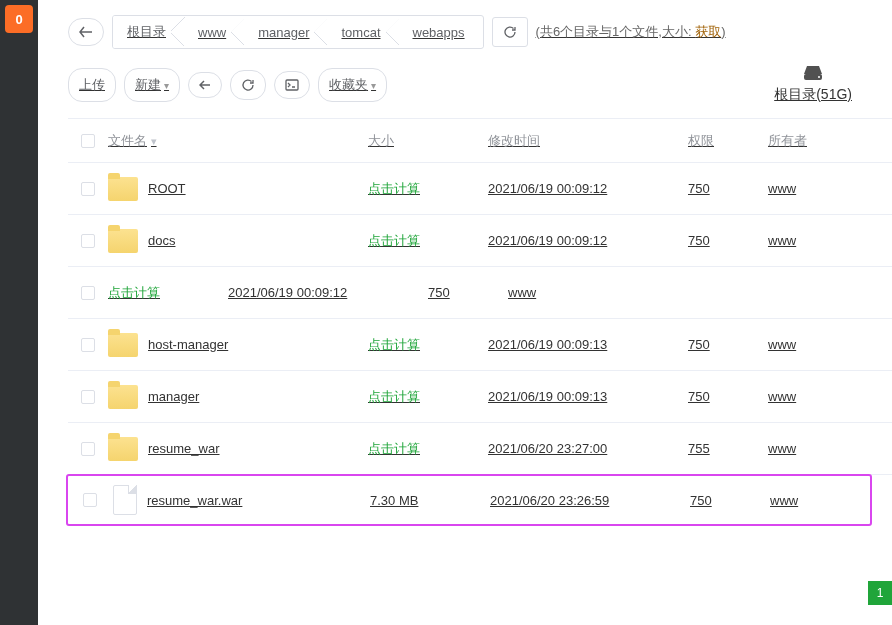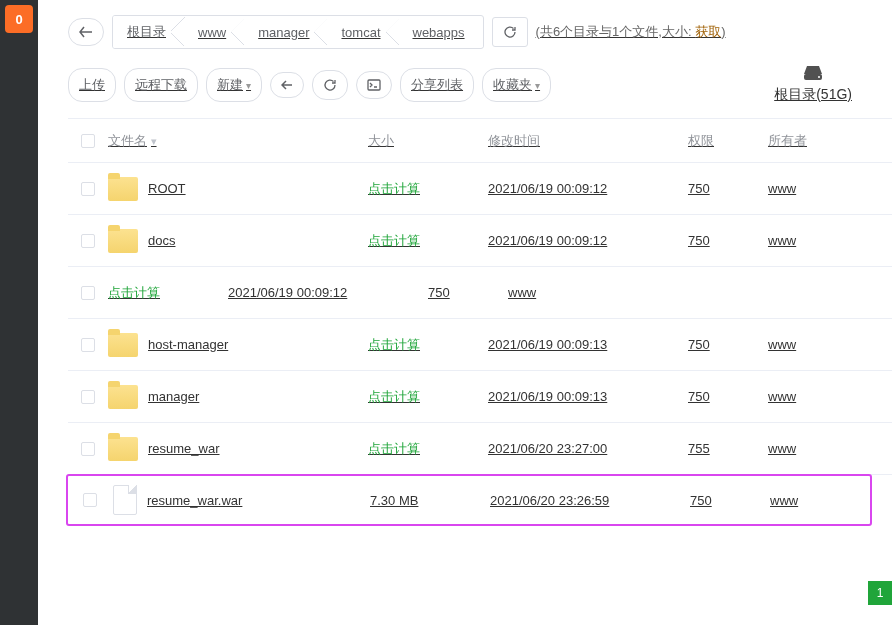--- a/index.html
+++ b/index.html
@@ -66,42 +66,40 @@
             <path d="M12 7a5 5 0 1 1-1.5-3.5M12 2v3H9"></path>
           </svg>
       </div>
       <span class="info-text">
         <span>(共6个目录与1个文件,大小: </span><span class="info-link">获取</span><span>)</span>
       </span>
     </div>
 
     <div class="toolbar">
       <div class="btn">上传</div>
-      <div class="btn">远程下载</div>
       <div class="btn">
           <span>新建</span>
           <span class="caret">▾</span>
         </div>
       <div class="btn">
         <svg width="12" height="10" viewBox="0 0 12 10" stroke="#606266" stroke-width="1.5" fill="none">
             <path d="M5 1 L1 5 L5 9 M1 5 H11"></path>
           </svg>
       </div>
       <div class="btn">
         <svg width="14" height="14" viewBox="0 0 14 14" stroke="#606266" stroke-width="1.3" fill="none">
             <path d="M12 7a5 5 0 1 1-1.5-3.5M12 2v3H9"></path>
           </svg>
       </div>
       <div class="btn">
         <svg width="14" height="12" viewBox="0 0 14 12" stroke="#606266" stroke-width="1.3" fill="none">
             <rect x="1" y="1" width="12" height="10" rx="1"></rect>
             <path d="M3 4 L5 6 L3 8 M7 8 H10"></path>
           </svg>
       </div>
-      <div class="btn">分享列表</div>
       <div class="btn">
           <span>收藏夹</span>
           <span class="caret">▾</span>
         </div>
       <div class="disk-info">
         <svg width="18" height="14" viewBox="0 0 18 14" fill="#333">
             <path d="M2 8h14a2 2 0 0 1 2 2v2a2 2 0 0 1-2 2H2a2 2 0 0 1-2-2v-2a2 2 0 0 1 2-2zm1-8h12l3 8H0l3-8z" opacity="0.85"></path>
             <circle cx="15" cy="11" r="1" fill="#fff"></circle>
           </svg>
         <span>根目录(51G)</span>

